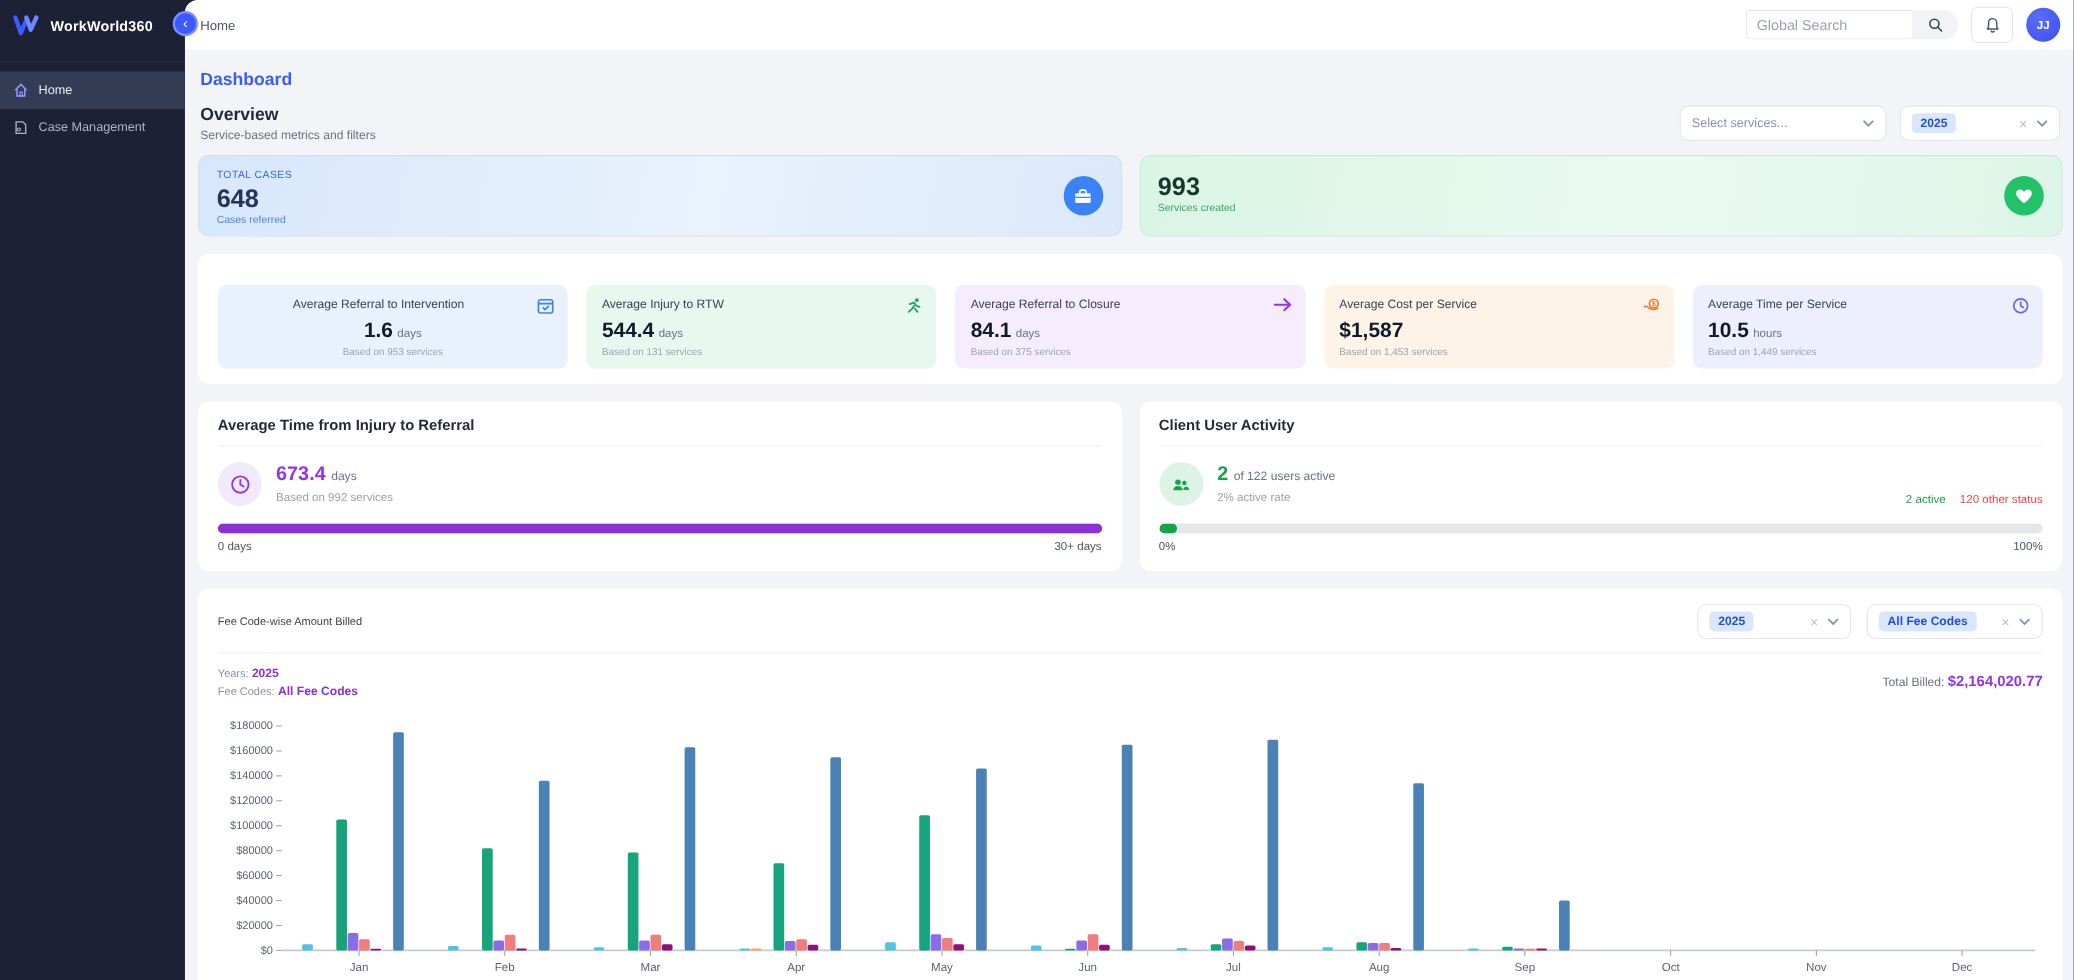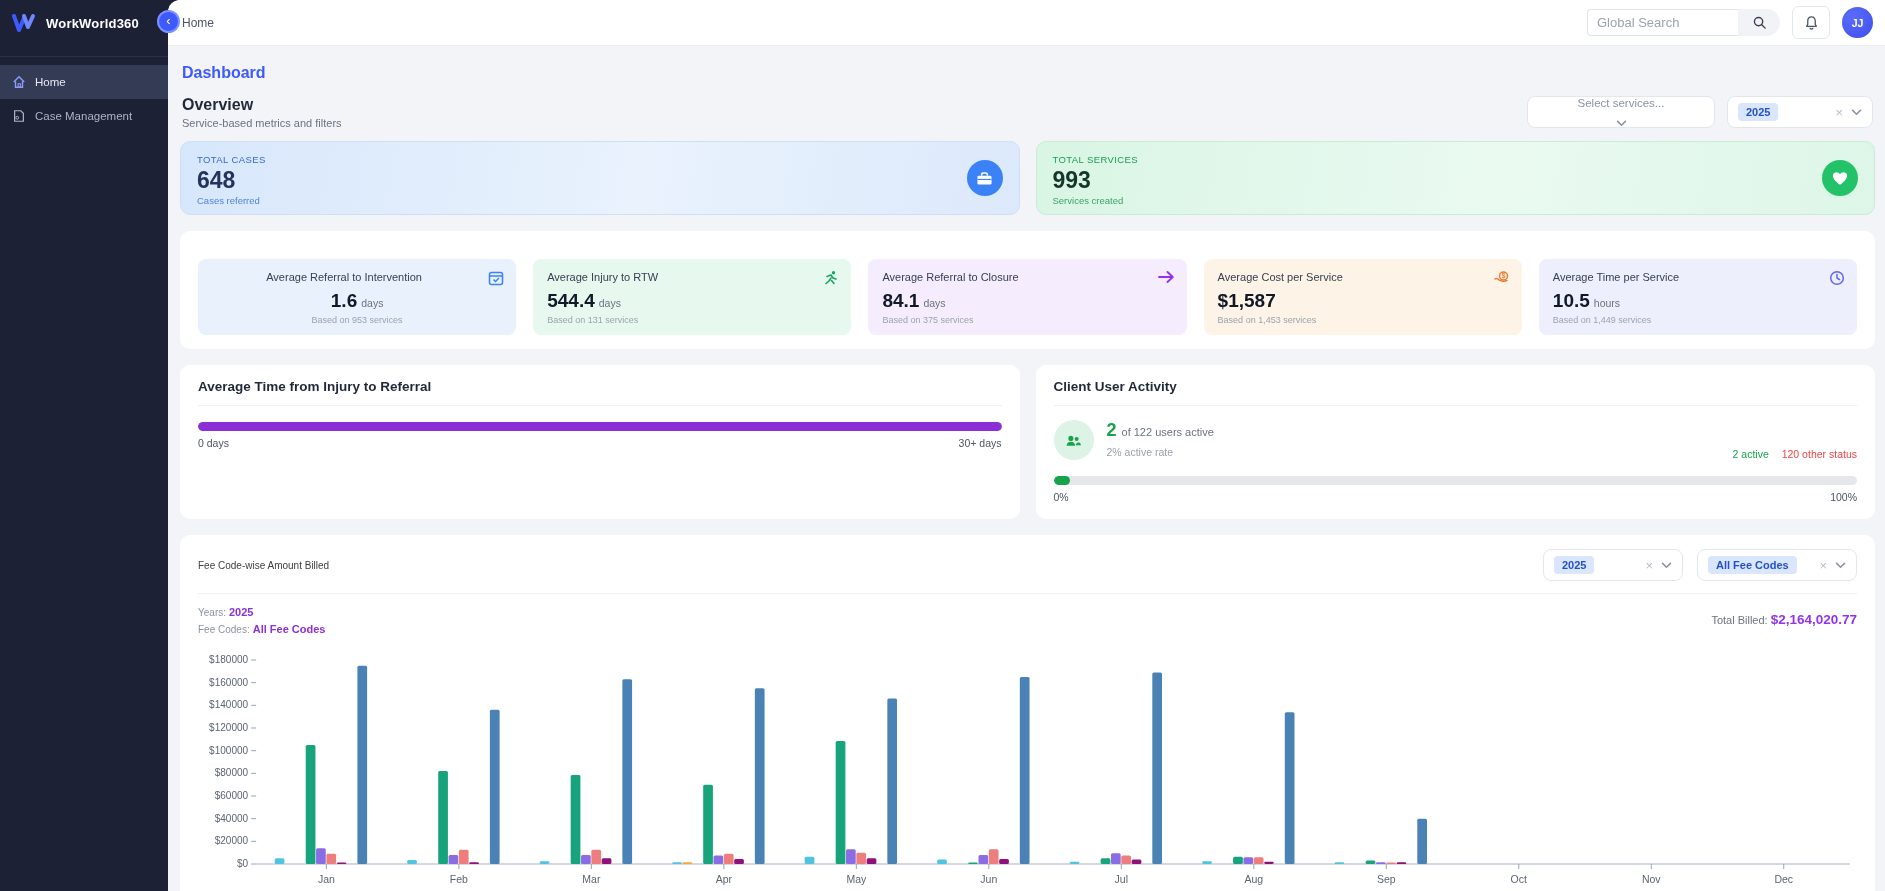--- a/index.html
+++ b/index.html
@@ -29,21 +29,21 @@
   .avatar { width:31px; height:31px; border-radius:50%; background:radial-gradient(circle at 35% 30%, #5b6cf8, #3d4ff0); color:#fff; font-size:10.5px; font-weight:bold; display:flex; align-items:center; justify-content:center; cursor:pointer; }
 
   .content { flex:1; padding:12px 10px 0 12px; overflow:hidden; }
   .page-title { color:#3d5afe; font-size:16px; font-weight:bold; margin:6px 0 14px 2px; }
 
   .overview-row { display:flex; align-items:flex-start; margin:0 2px 12px; }
   .overview-title { font-size:16px; font-weight:bold; color:#1f2937; }
   .overview-sub { font-size:11px; color:#6b7280; margin-top:3px; }
   .filters { margin-left:auto; display:flex; gap:12px; }
   .select { background:#fff; border:1px solid #e2e7ee; border-radius:8px; height:32px; display:flex; align-items:center; padding:0 10px; gap:8px; cursor:pointer; }
-  .select.services { width:188px;flex-direction:column; }
+  .select.services { width:188px; }
   .select.year { width:146px; }
   .select .ph { font-size:11.5px; color:#8a93a3; flex:1; }
   .chip { background:#d9e6fd; color:#2450c8; font-size:11px; padding:3px 8px; border-radius:4px; font-weight:bold; }
   .select .spacer { flex:1; }
   .xmark { color:#b6bcc6; font-size:13px; cursor:pointer; }
 
   
   .summary-row { display:flex; gap:16px; margin-bottom:16px; }
   .sum-card { flex:1; height:74px; border-radius:10px; padding:12px 16px; position:relative; }
   .sum-card.blue { background:linear-gradient(100deg,#d7e7fb 0%,#e9f2fd 55%,#dce9fb 100%); border:1px solid #cfe0f5; }
@@ -195,21 +195,20 @@
           <div class="sum-caption">Cases referred</div>
           <div class="sum-icon">
             <svg width="17" height="15" viewBox="0 0 18 16">
                 <rect x="1.5" y="5" width="15" height="9.5" rx="1.5" fill="#fff"></rect>
                 <path d="M6 5 V3.5 A1.5 1.5 0 0 1 7.5 2 H10.5 A1.5 1.5 0 0 1 12 3.5 V5" fill="none" stroke="#fff" stroke-width="1.6"></path>
                 <line x1="1.5" y1="9" x2="16.5" y2="9" stroke="#3b82f6" stroke-width="1.2"></line>
               </svg>
           </div>
         </div>
         <div class="sum-card green">
-          <div class="sum-label">TOTAL SERVICES</div>
           <div class="sum-value">993</div>
           <div class="sum-caption">Services created</div>
           <div class="sum-icon">
             <svg width="16" height="15" viewBox="0 0 18 16">
                 <path d="M9 15 C3 10.5 1 7.5 1 4.8 C1 2.6 2.8 1 5 1 C6.6 1 8.2 2 9 3.4 C9.8 2 11.4 1 13 1 C15.2 1 17 2.6 17 4.8 C17 7.5 15 10.5 9 15 Z" fill="#fff"></path>
               </svg>
           </div>
         </div>
       </div>
 
@@ -272,20 +271,32 @@
                   <polyline points="8,4.5 8,8 10.5,9.5" fill="none" stroke="#6366f1" stroke-width="1.5" stroke-linecap="round"></polyline>
                 </svg>
             </span>
           </div>
         </div>
       </div>
 
       <div class="mid-row">
         <div class="mid-card">
           <div class="mid-title">Average Time from Injury to Referral</div>
+          <div class="mid-body">
+            <div class="icon-bubble lav">
+              <svg width="19" height="19" viewBox="0 0 16 16">
+                  <circle cx="8" cy="8" r="6.3" fill="none" stroke="#9333ea" stroke-width="1.4"></circle>
+                  <polyline points="8,4.5 8,8 10.5,9.5" fill="none" stroke="#9333ea" stroke-width="1.4" stroke-linecap="round"></polyline>
+                </svg>
+            </div>
+            <div>
+              <div><span class="big-val purple">673.4</span><span class="val-unit">days</span></div>
+              <div class="val-caption">Based on 992 services</div>
+            </div>
+          </div>
           <div class="track">
             <div class="fill purple" id="injury-fill" style="width: 100%;"></div>
           </div>
           <div class="range-labels">
             <span>0 days</span>
             <span>30+ days</span>
           </div>
         </div>
 
         <div class="mid-card">

